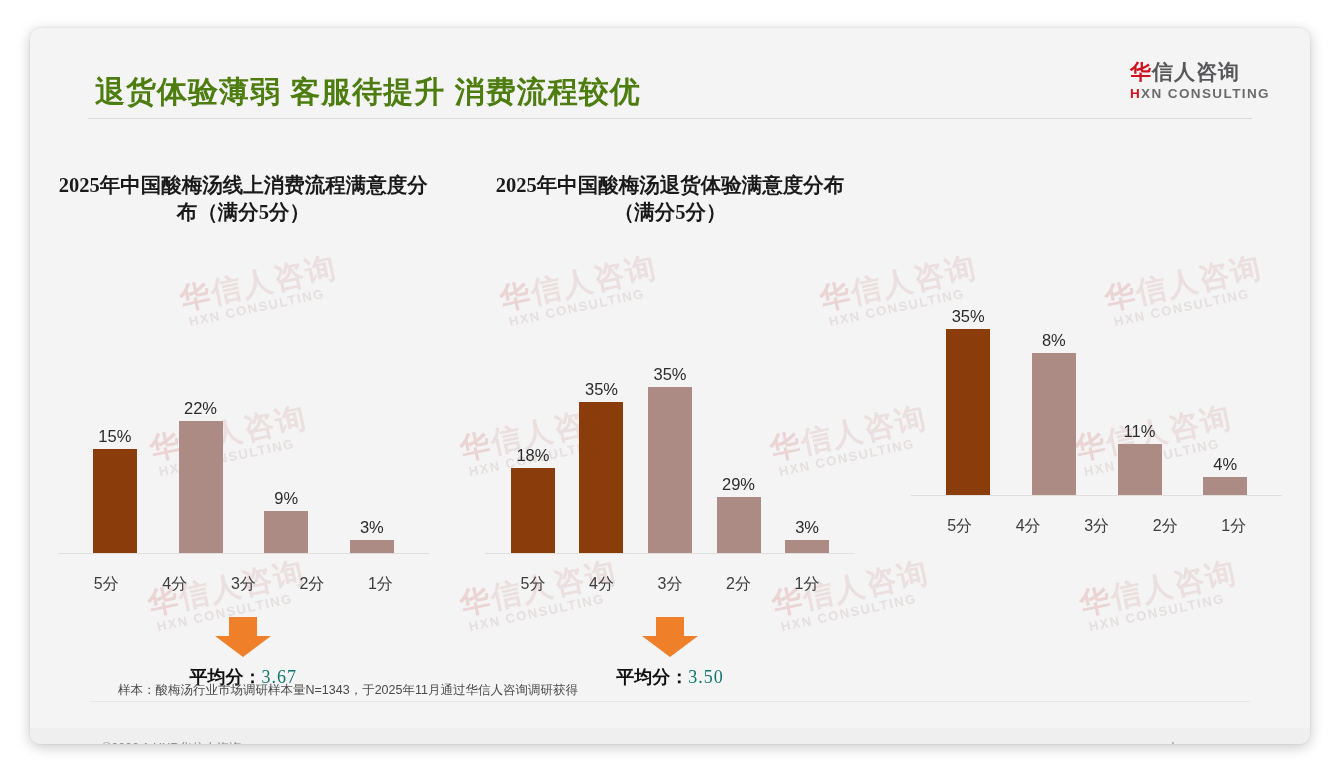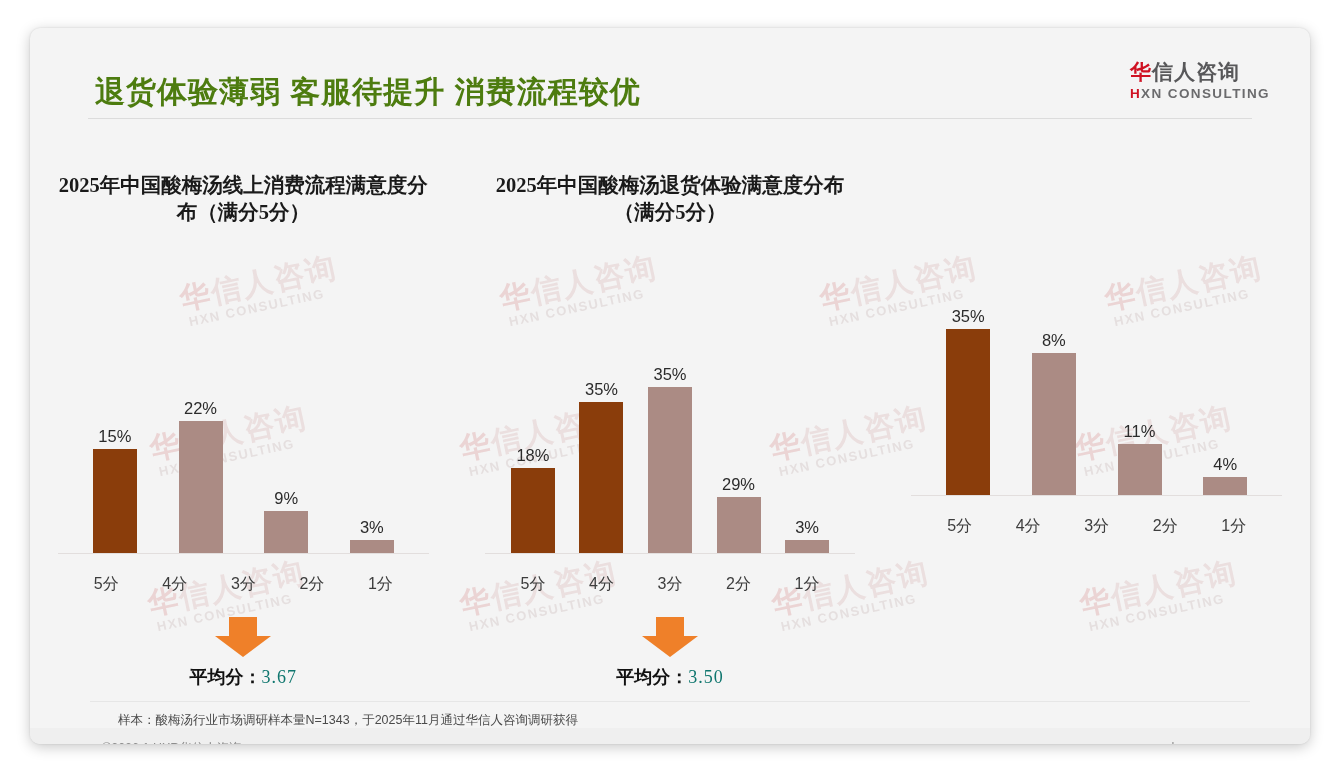--- a/index.html
+++ b/index.html
@@ -211,21 +211,21 @@
     font-family: "Liberation Serif", serif;
     font-weight: 400;
     color: #0f766e;
     letter-spacing: 1px;
   }
 
   
   #footnote {
     position: absolute;
     left: 88px;
-    top: 684px;
+    top: 654px;
     font-size: 12.5px;
     color: #4a4a4a;
     z-index: 3;
     white-space: nowrap;
   }
   #footer-rule {
     position: absolute;
     left: 60px;
     top: 673px;
     width: 1160px;

